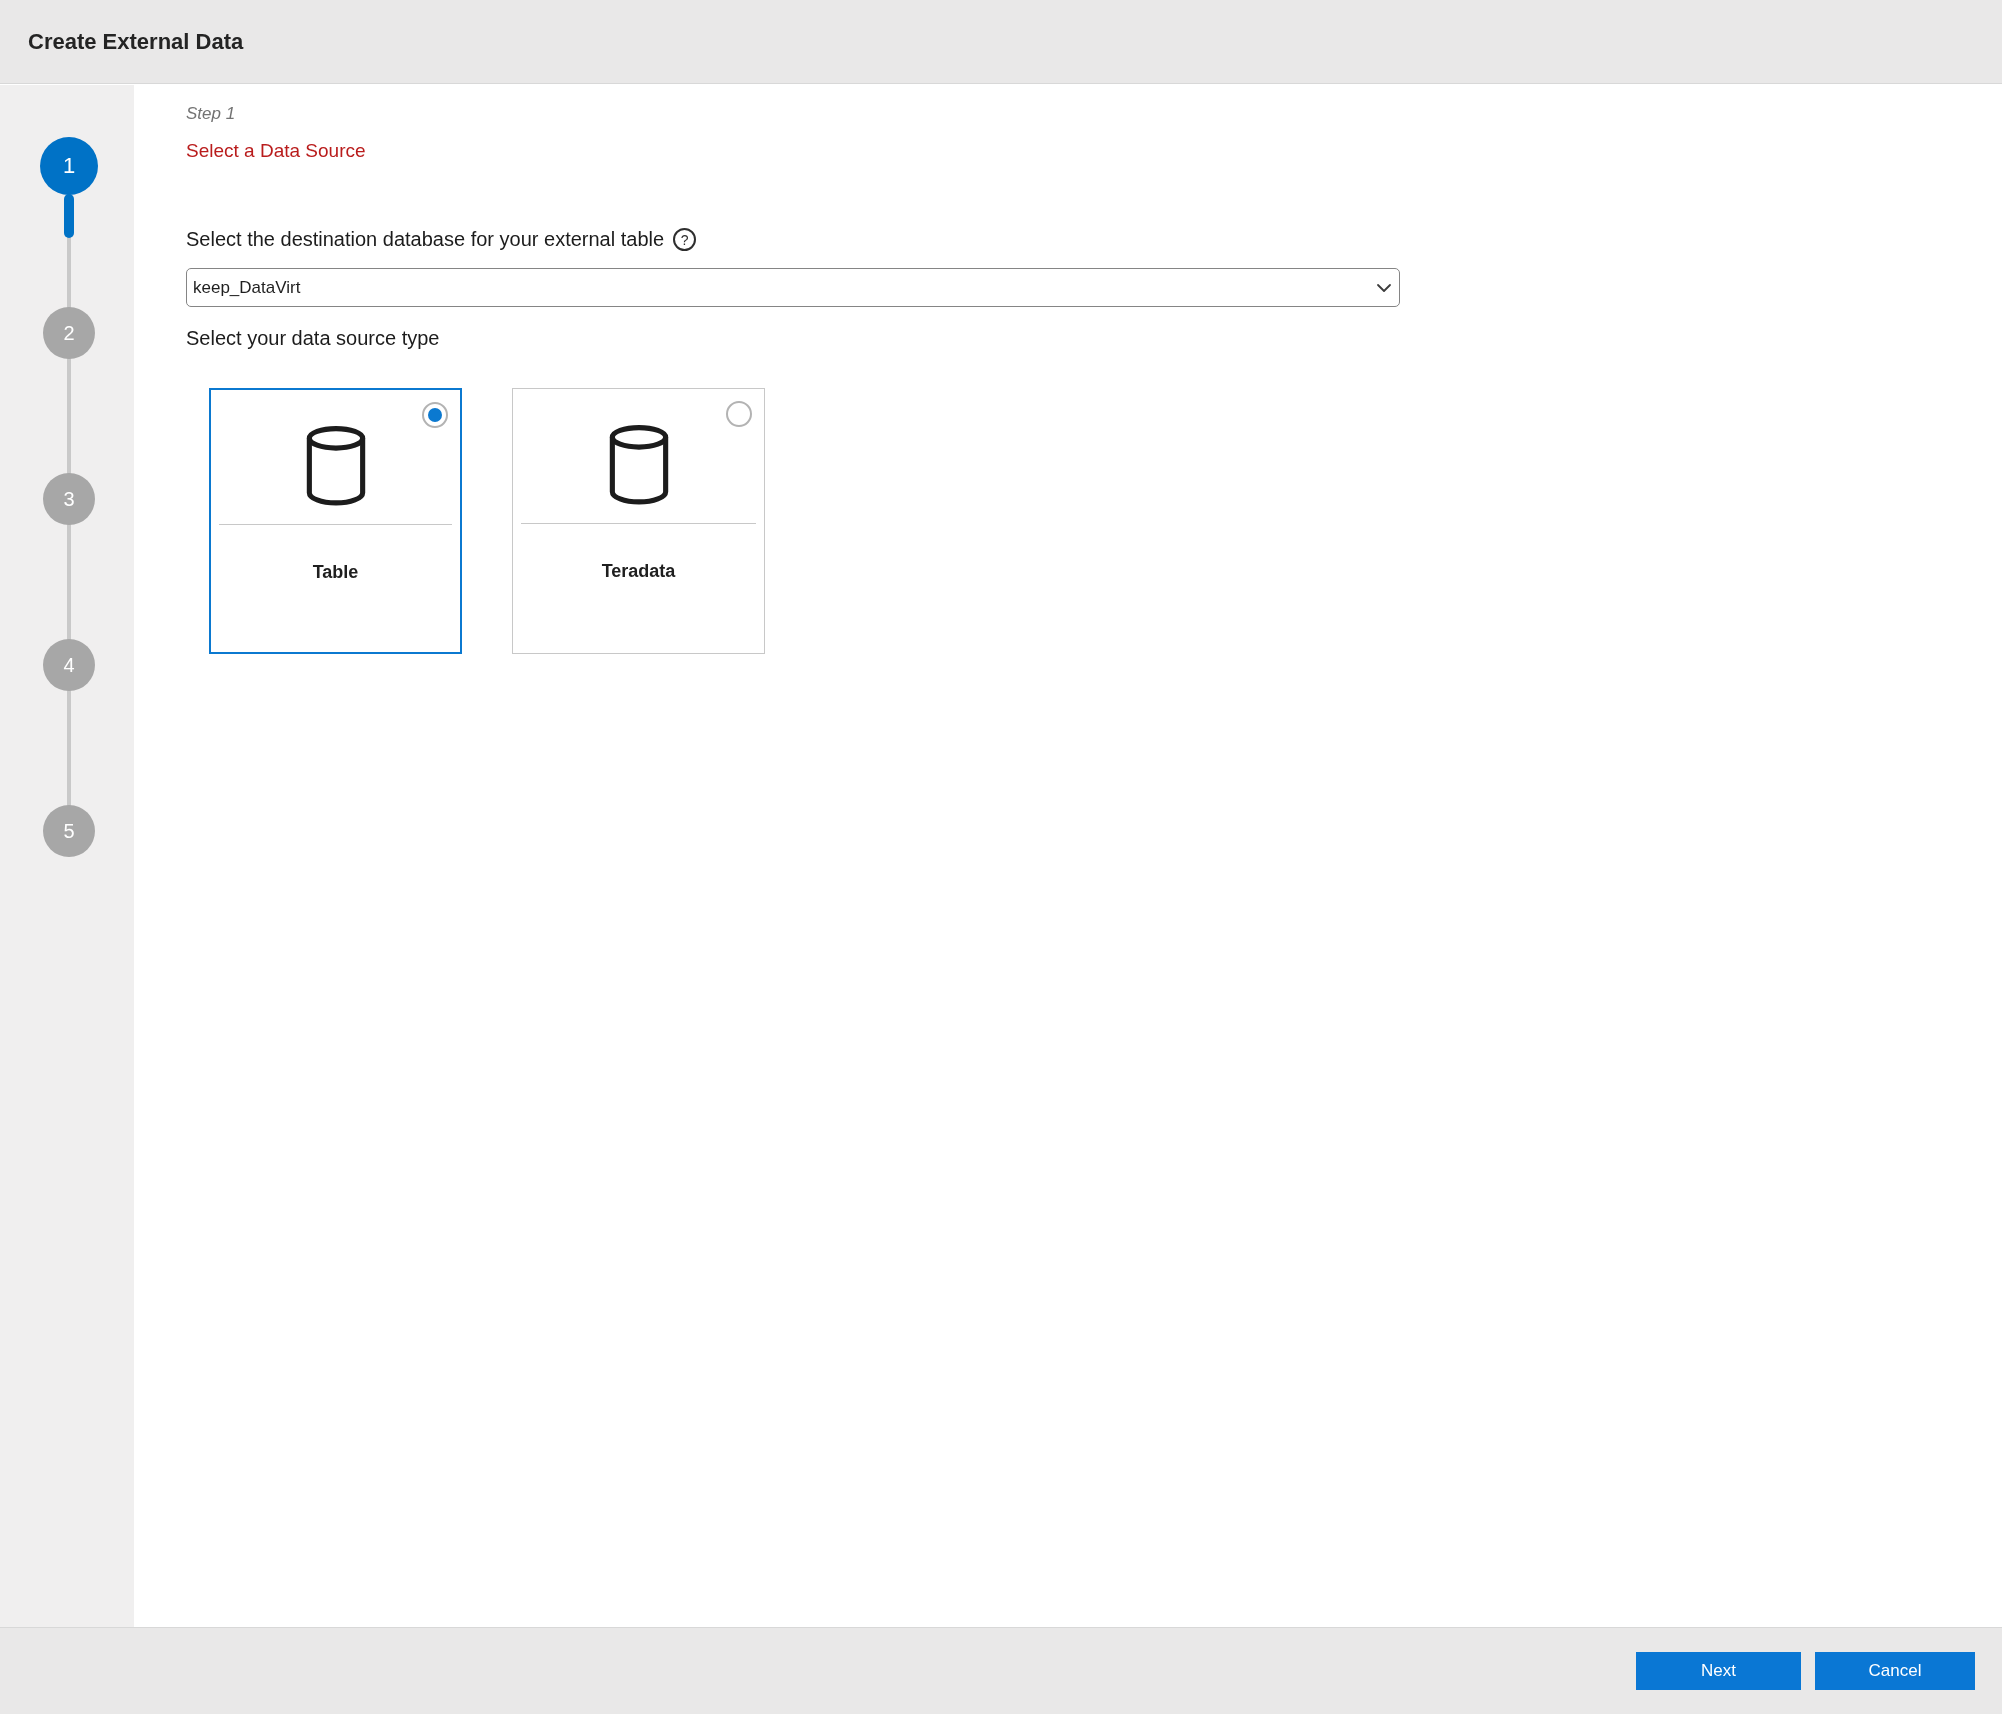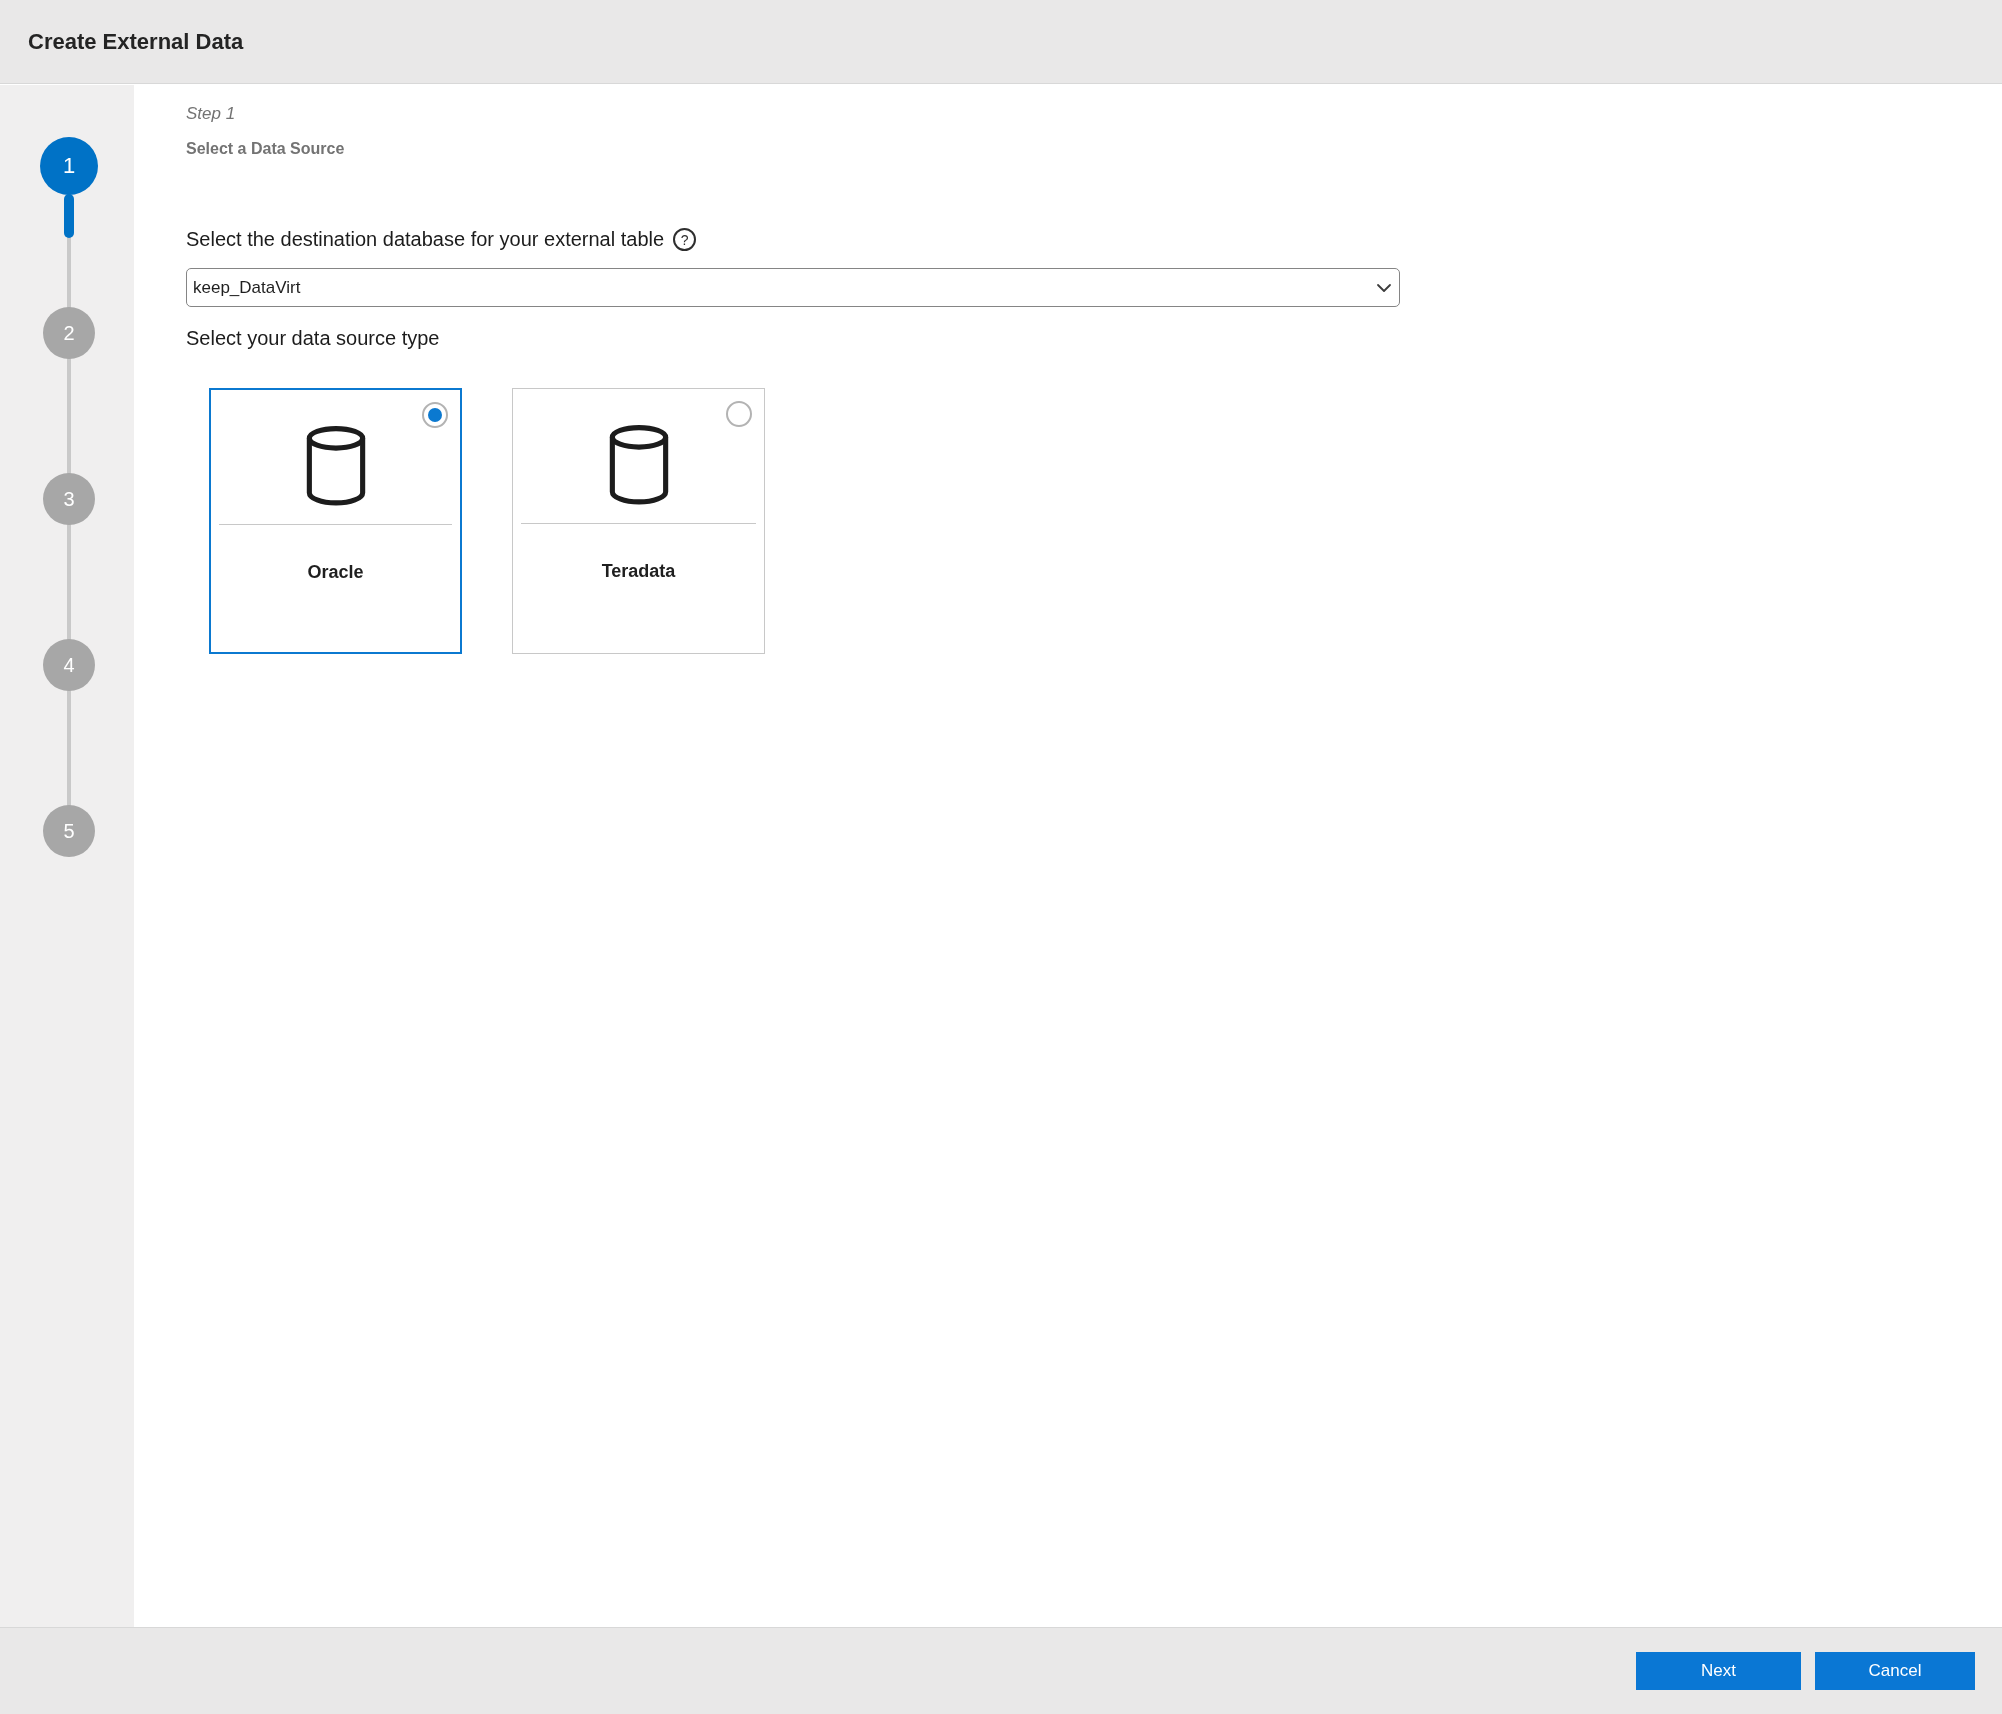--- a/index.html
+++ b/index.html
@@ -42,21 +42,21 @@
     box-shadow:0 0 0 1px #0072c6;
   }
   .step.s2 { top:222px; }
   .step.s3 { top:388px; }
   .step.s4 { top:554px; }
   .step.s5 { top:720px; }
 
   
   .main { position:absolute; top:85px; left:134px; right:0; bottom:87px; background:#ffffff; }
   .step-label { position:absolute; left:52px; top:19px; font-size:17px; color:#737373;font-style:italic; }
-  .page-title { position:absolute; left:52px; top:55px; font-size:16px; font-weight:bold; color:#737373; }
+  .page-title { position:absolute; left:52px; top:55px; font-size:19px; font-weight:normal; color:#b91c1c; }
 
   .dest-label-row {
     position:absolute; left:52px; top:143px;
     display:flex; align-items:flex-end; gap:9px; font-size:20px; color:#1c1c1c;
   }
   .help-circle {
     width:23px; height:23px; border:2px solid #2e2e2e; border-radius:50%;
     display:inline-flex; align-items:center; justify-content:center;
     font-size:14px; color:#2e2e2e;
   }
@@ -157,21 +157,21 @@
 
       <div class="card selected">
         <span class="radio checked"></span>
         <div class="card-icon">
           <svg width="66" height="82" viewBox="0 0 64 80">
             <ellipse cx="32" cy="13" rx="26" ry="9.5" stroke-width="5"></ellipse>
             <path d="M6 13 V66 C6 71.5 17.6 76 32 76 C46.4 76 58 71.5 58 66 V13" stroke-width="5"></path>
           </svg>
         </div>
         <div class="card-divider"></div>
-        <div class="card-label">Oracle</div>
+        <div class="card-label">Table</div>
       </div>
 
 
       <div class="card">
         <span class="radio"></span>
         <div class="card-icon">
           <svg width="66" height="82" viewBox="0 0 64 80">
             <ellipse cx="32" cy="13" rx="26" ry="9.5" stroke-width="5"></ellipse>
             <path d="M6 13 V66 C6 71.5 17.6 76 32 76 C46.4 76 58 71.5 58 66 V13" stroke-width="5"></path>
           </svg>

